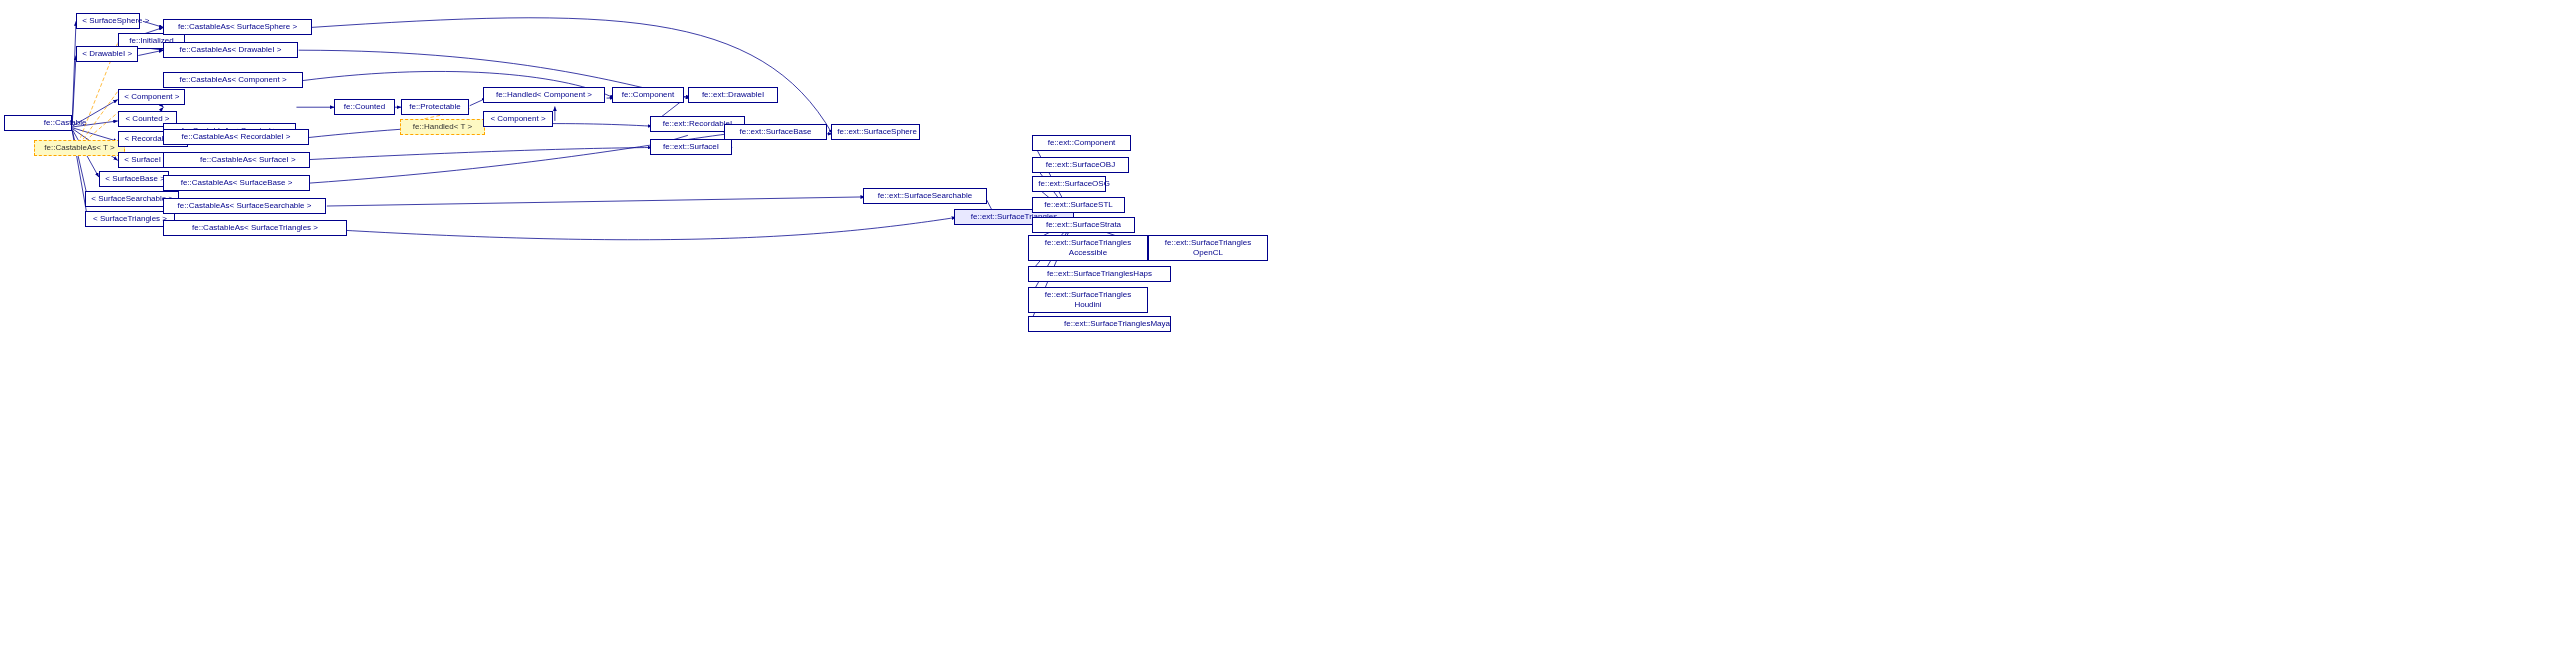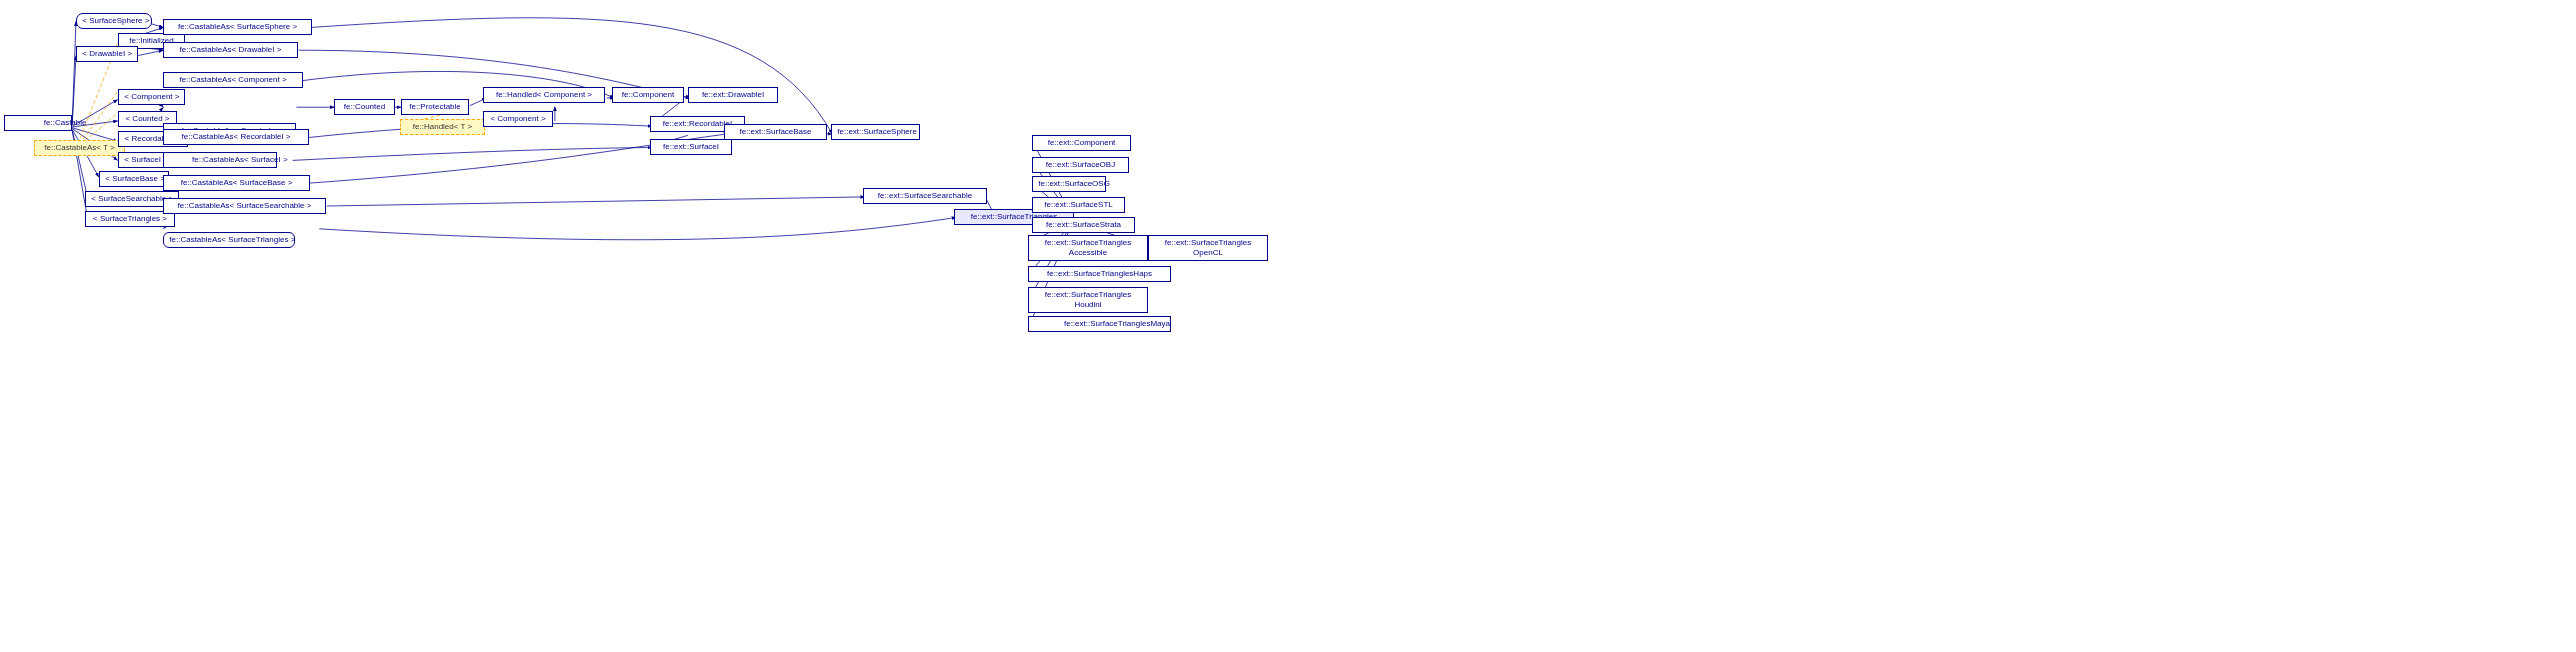--- a/index.html
+++ b/index.html
@@ -146,40 +146,40 @@
 
     <path d="M 385 211 C 600 200, 750 195, 858 194" fill="none" stroke="#00008b" stroke-width="1" marker-end="url(#arrowhead-small)"></path>
 
     <path d="M 393 66 C 700 66, 850 120, 908 129" fill="none" stroke="#00008b" stroke-width="1" marker-end="url(#arrowhead-small)"></path>
 
   </svg>
 
   <div class="node-box" style="left:3.8px;top:115px;width:68px;padding-left:39px;">fe::Castable</div>
   <div class="node-box orange-dashed" style="left:34px;top:140px;width:91px;">fe::CastableAs&lt; T &gt;</div>
 
-  <div class="node-box" style="left:76px;top:13px;width:76px;border-radius:7px;">&lt; SurfaceSphere &gt;</div>
+  <div class="node-box" style="left:76px;top:13px;width:64px;">&lt; SurfaceSphere &gt;</div>
   <div class="node-box" style="left:118px;top:33px;width:67px;">fe::Initialized</div>
   <div class="node-box" style="left:76px;top:46px;width:62px;">&lt; DrawableI &gt;</div>
   <div class="node-box" style="left:118px;top:89px;width:67px;">&lt; Component &gt;</div>
   <div class="node-box" style="left:118px;top:111px;width:59px;">&lt; Counted &gt;</div>
   <div class="node-box" style="left:118px;top:131px;width:70px;">&lt; RecordableI &gt;</div>
   <div class="node-box" style="left:118px;top:152px;width:55px;">&lt; SurfaceI &gt;</div>
   <div class="node-box" style="left:99px;top:171px;width:70px;">&lt; SurfaceBase &gt;</div>
   <div class="node-box" style="left:85px;top:191px;width:94px;">&lt; SurfaceSearchable &gt;</div>
   <div class="node-box" style="left:85px;top:211px;width:90px;">&lt; SurfaceTriangles &gt;</div>
 
   <div class="node-box" style="left:163px;top:19px;width:149px;">fe::CastableAs&lt; SurfaceSphere &gt;</div>
   <div class="node-box" style="left:163px;top:42px;width:135px;">fe::CastableAs&lt; DrawableI &gt;</div>
   <div class="node-box" style="left:163px;top:72px;width:140px;">fe::CastableAs&lt; Component &gt;</div>
   <div class="node-box" style="left:163px;top:99px;width:133px;margin-top:24px;">fe::CastableAs&lt; Counted &gt;</div>
   <div class="node-box" style="left:163px;top:129px;width:146px;">fe::CastableAs&lt; RecordableI &gt;</div>
-  <div class="node-box" style="left:163px;top:152px;width:114px;padding-left:28px;">fe::CastableAs&lt; SurfaceI &gt;</div>
+  <div class="node-box" style="left:163px;top:152px;width:147px;padding-left:28px;">fe::CastableAs&lt; SurfaceI &gt;</div>
   <div class="node-box" style="left:163px;top:175px;width:147px;">fe::CastableAs&lt; SurfaceBase &gt;</div>
   <div class="node-box" style="left:163px;top:198px;width:163px;">fe::CastableAs&lt; SurfaceSearchable &gt;</div>
-  <div class="node-box" style="left:163px;top:232px;width:132px;border-radius:6px;">fe::CastableAs&lt; SurfaceTriangles &gt;</div>
+  <div class="node-box" style="left:163px;top:220px;width:184px;">fe::CastableAs&lt; SurfaceTriangles &gt;</div>
 
   <div class="node-box" style="left:334px;top:99px;width:61px;">fe::Counted</div>
   <div class="node-box" style="left:401px;top:99px;width:68px;">fe::Protectable</div>
   <div class="node-box" style="left:483px;top:87px;width:122px;">fe::Handled&lt; Component &gt;</div>
   <div class="node-box orange-dashed" style="left:400px;top:119px;width:85px;">fe::Handled&lt; T &gt;</div>
   <div class="node-box" style="left:483px;top:111px;width:70px;">&lt; Component &gt;</div>
   <div class="node-box" style="left:612px;top:87px;width:72px;">fe::Component</div>
   <div class="node-box" style="left:688px;top:87px;width:90px;">fe::ext::DrawableI</div>
   <div class="node-box" style="left:650px;top:116px;width:95px;">fe::ext::RecordableI</div>
   <div class="node-box" style="left:650px;top:139px;width:82px;">fe::ext::SurfaceI</div>

